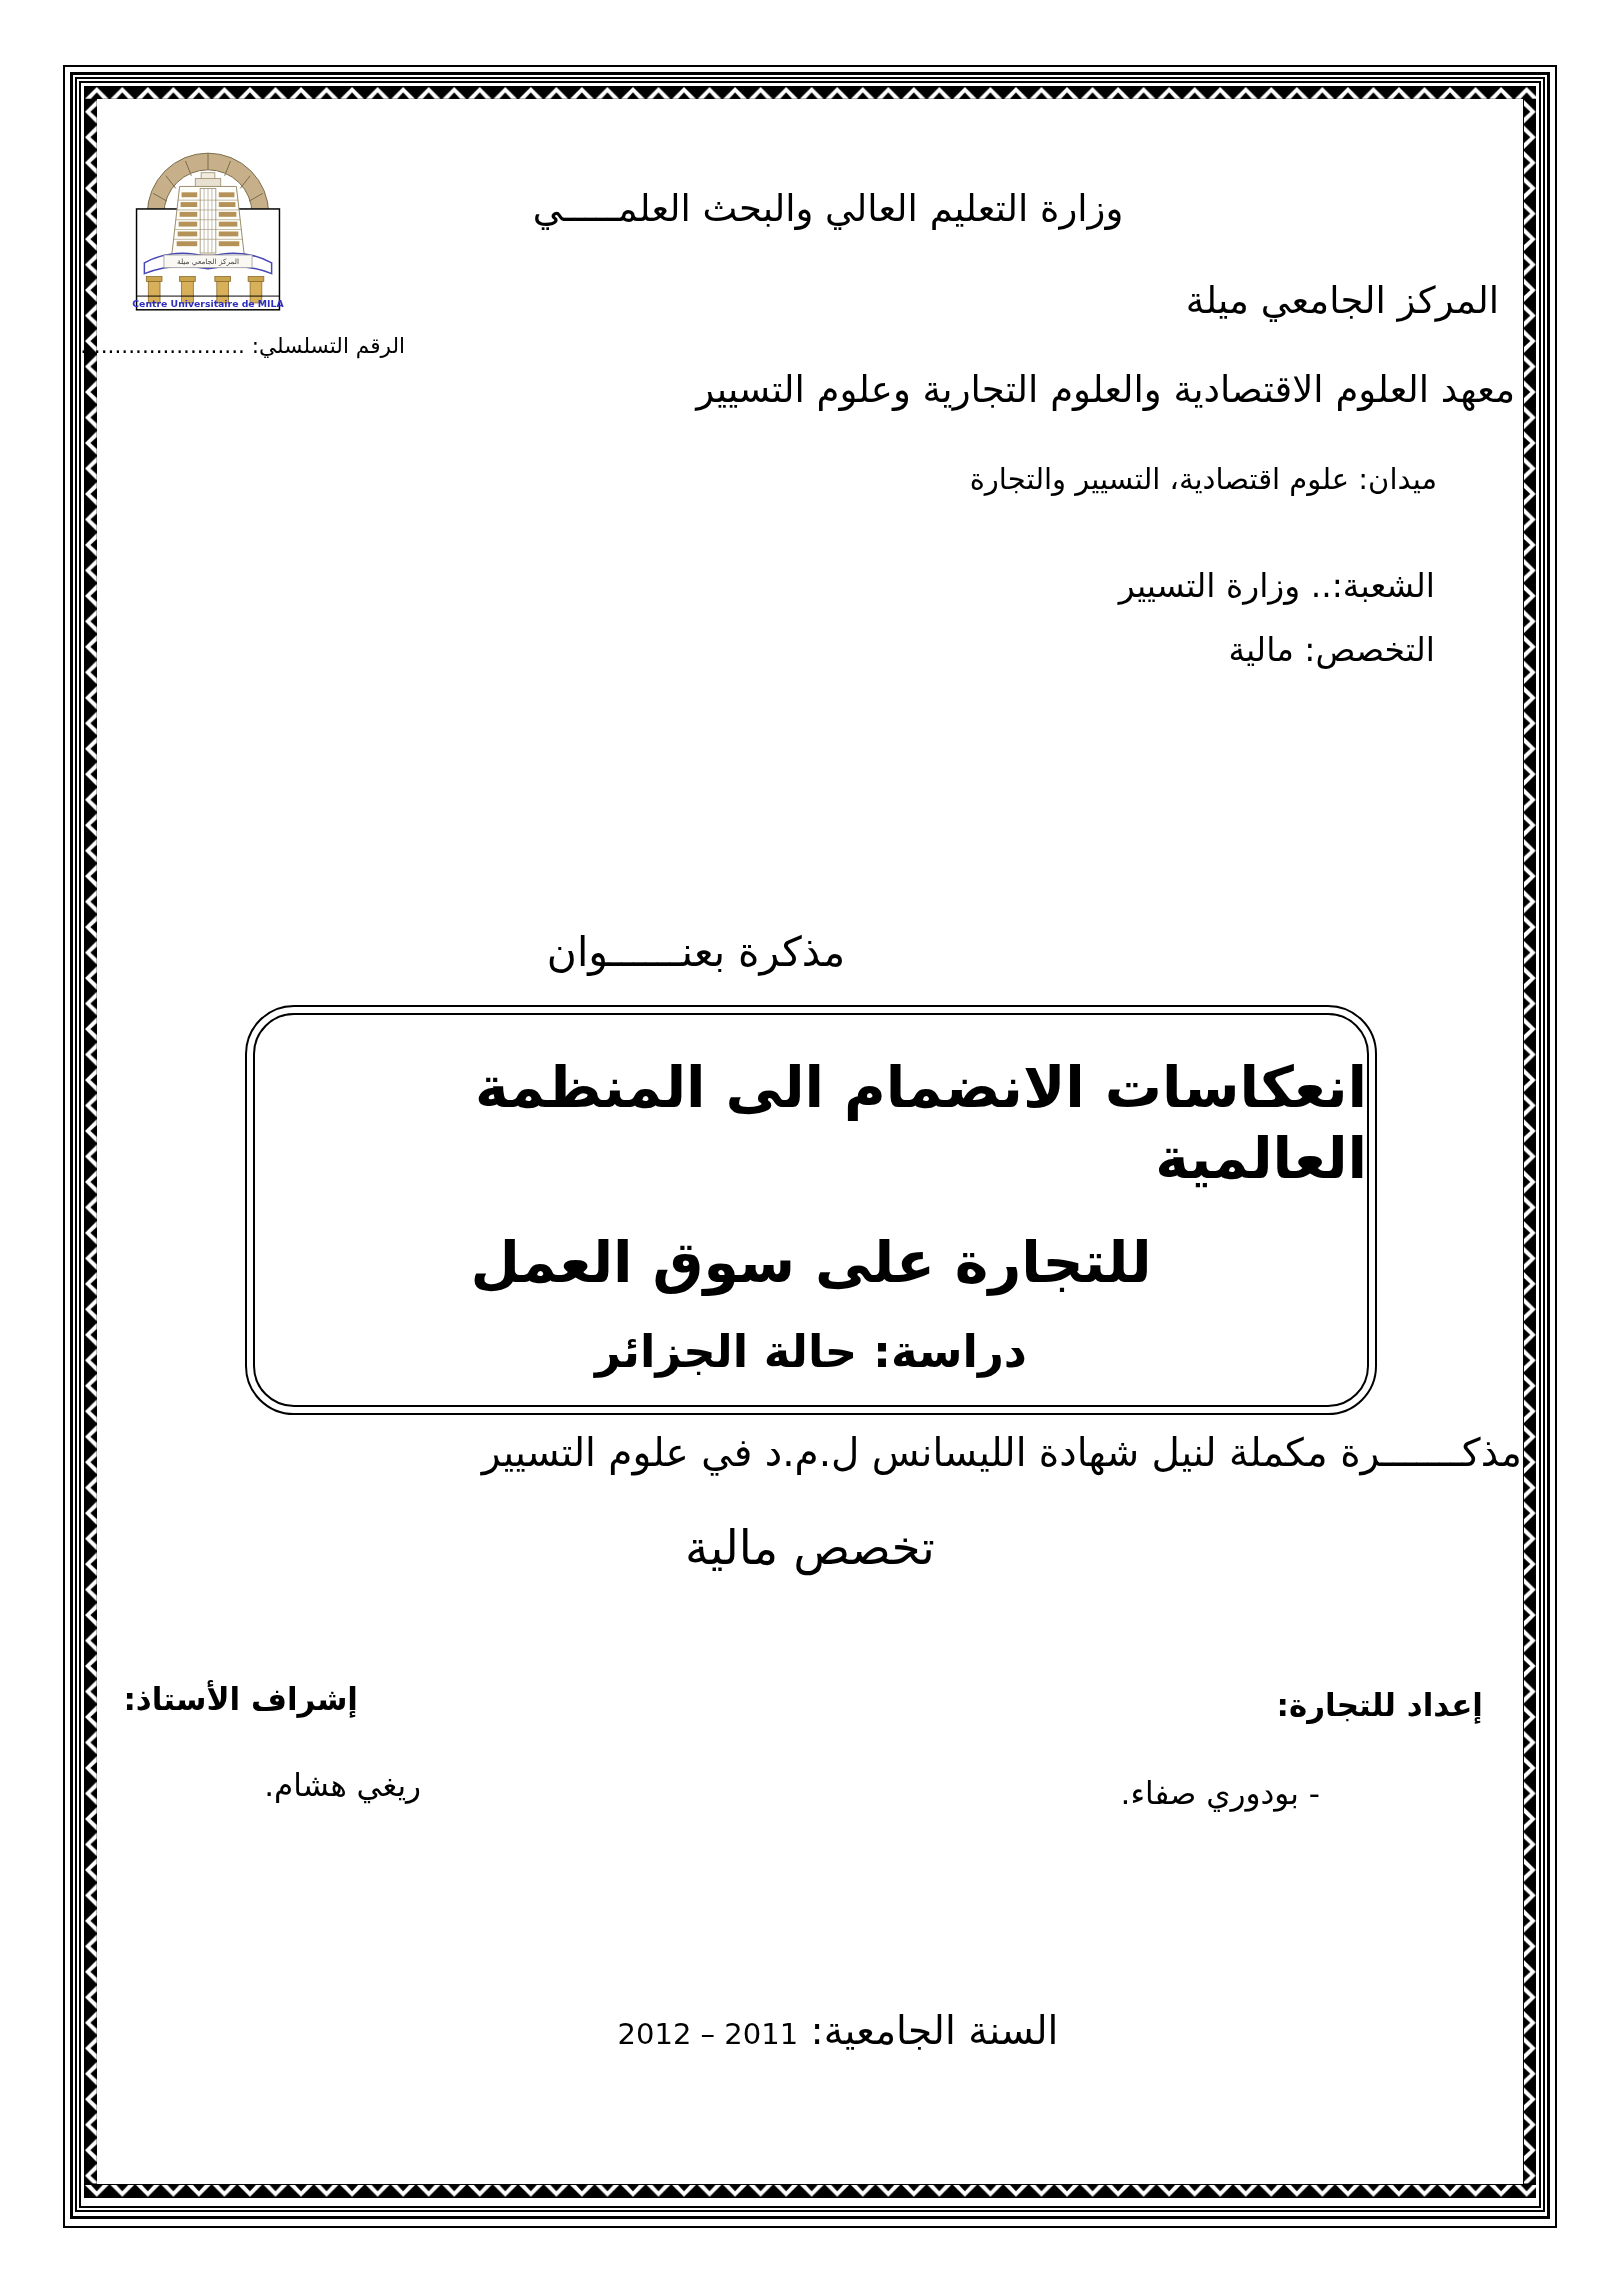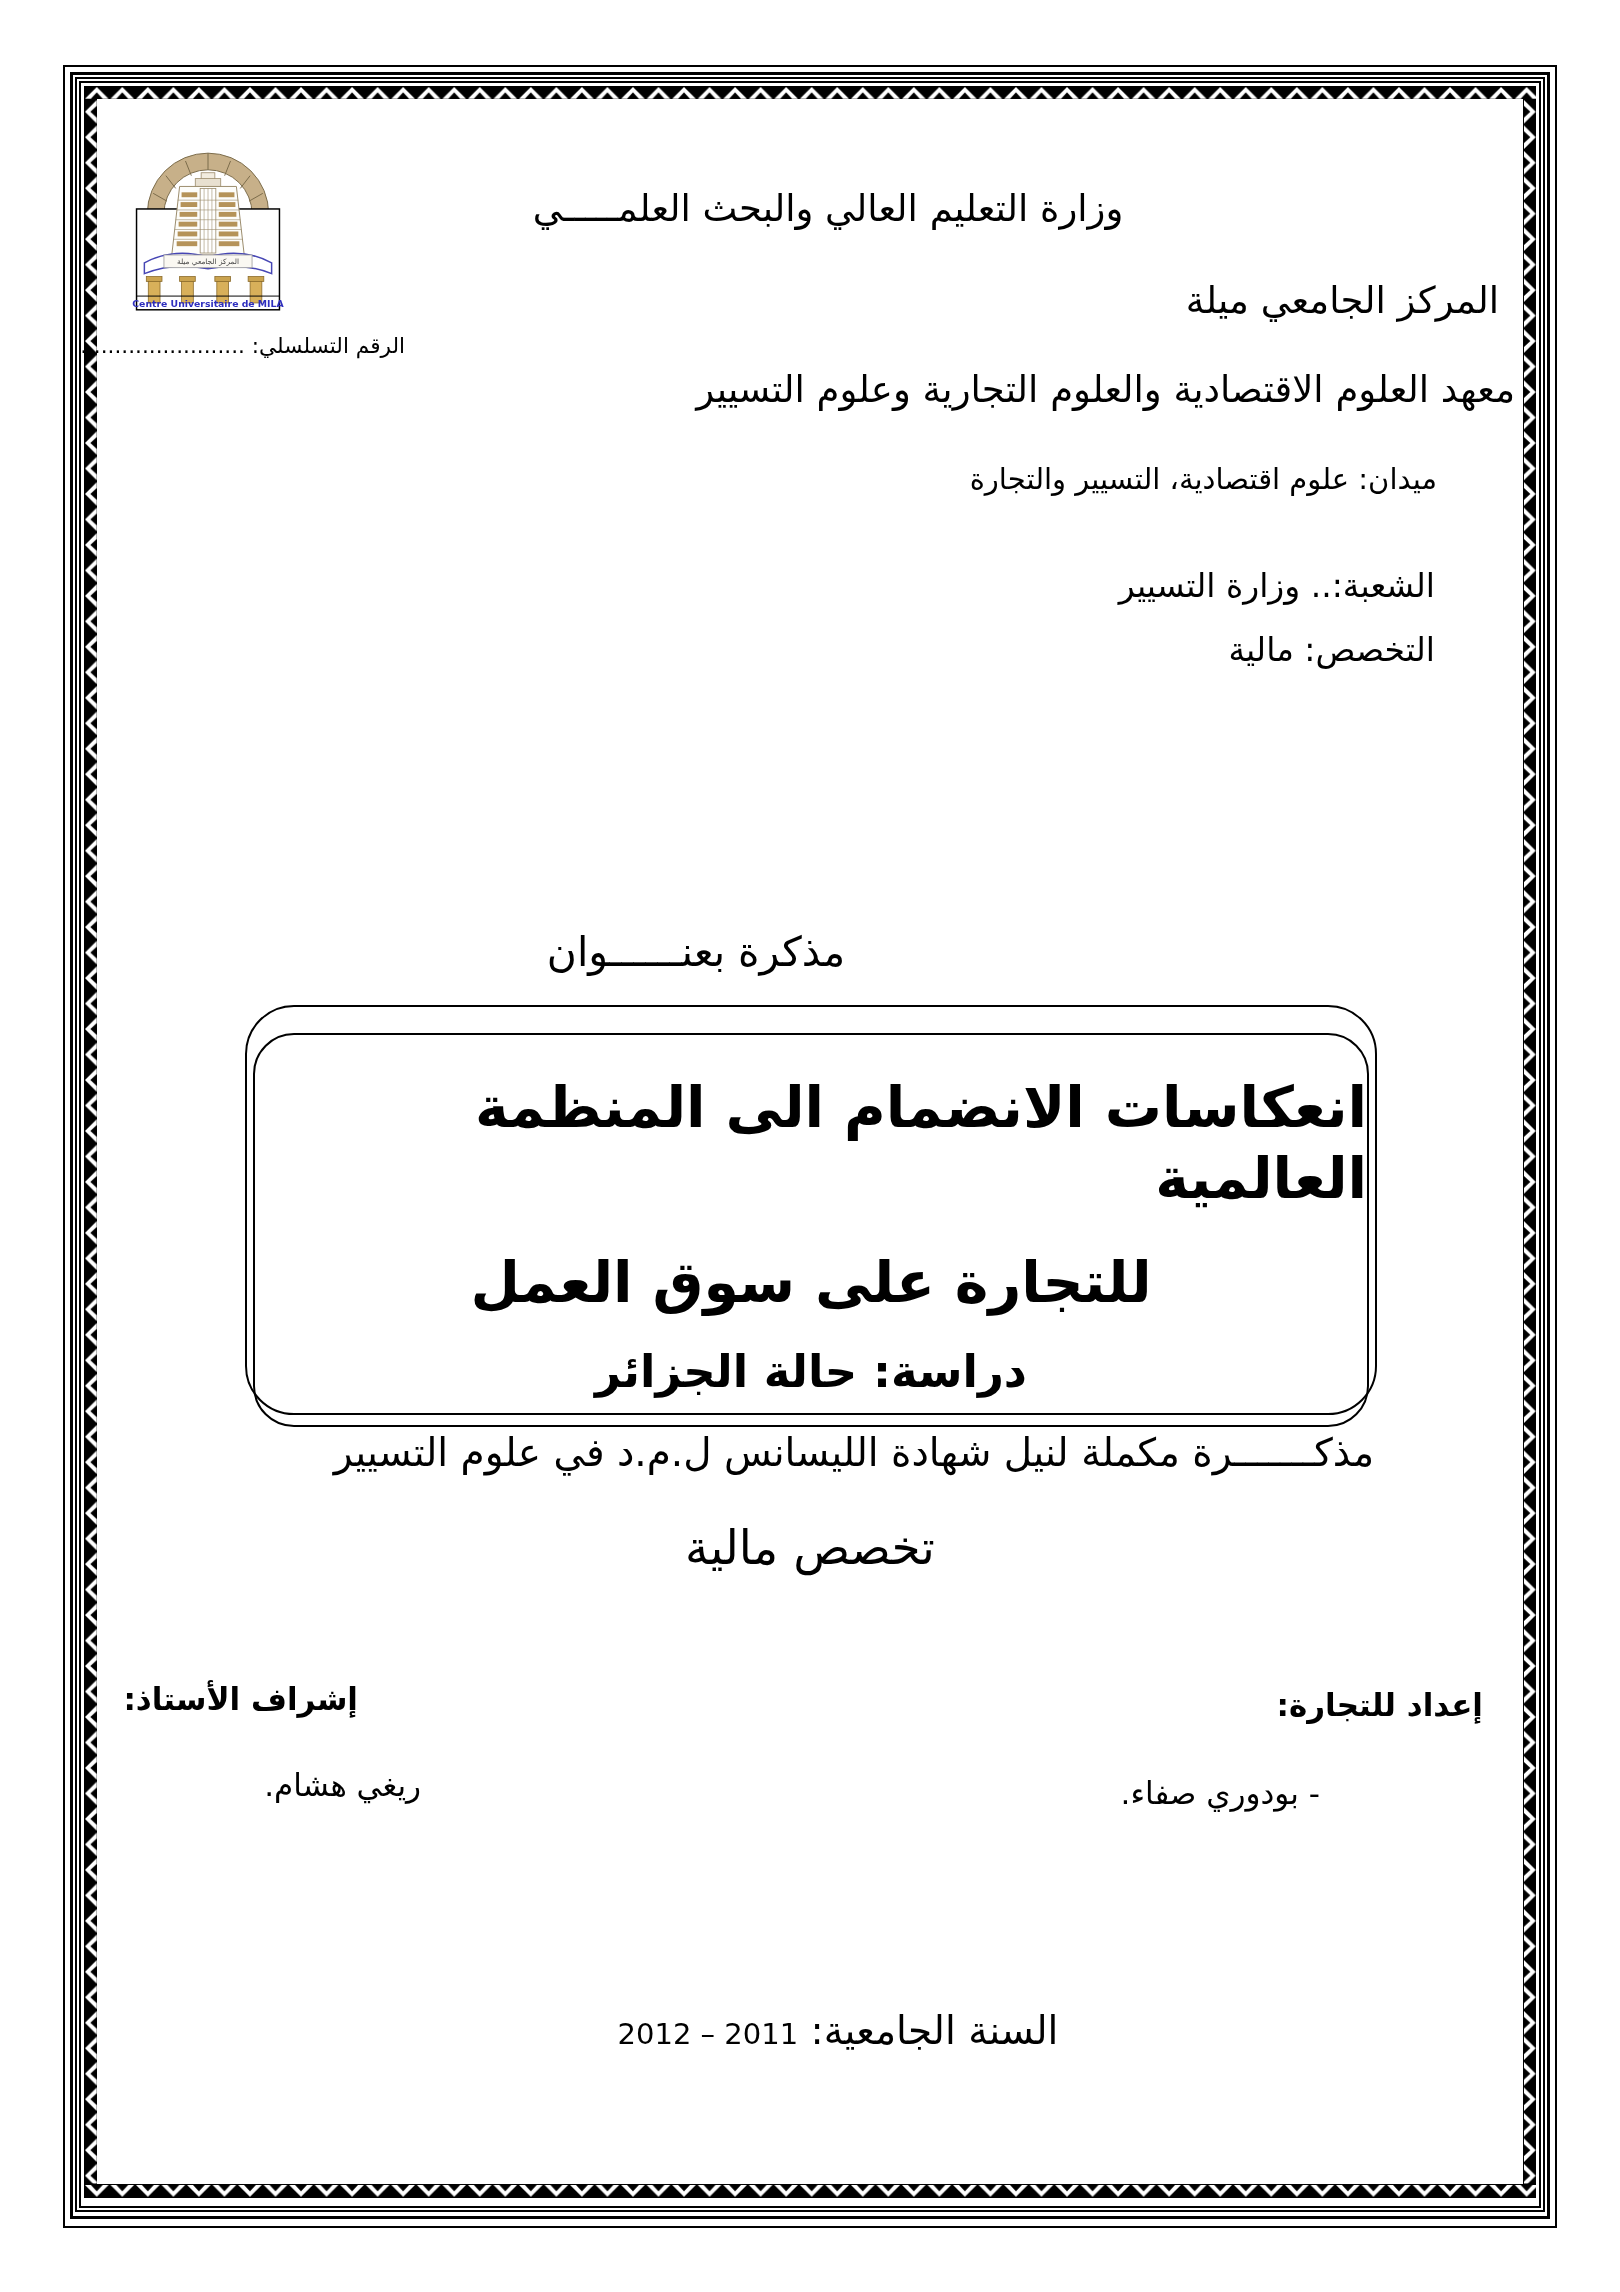--- a/index.html
+++ b/index.html
@@ -26,25 +26,25 @@
   .university{top:278px;right:121px;font-size:37px;}
   .serial{top:333px;right:1215px;font-size:21.6px;}
   .institute{top:367px;right:105px;font-size:37px;}
   .field{top:461px;right:183px;font-size:29px;}
   .branch{top:565px;right:185px;font-size:33px;}
   .specialty{top:629px;right:185px;font-size:33px;}
   .memo-heading{top:927px;left:98px;width:1196px;text-align:center;font-size:41px;}
   .title-box{position:absolute;top:1005px;left:245px;width:1132px;height:410px;
              border:2.9px solid #000;border-radius:49px;padding:5.9px;box-sizing:border-box;z-index:2;}
   .title-box-inner{height:100%;box-sizing:border-box;border:2px solid #000;border-radius:41px;
-             display:flex;flex-direction:column;align-items:center;padding-top:37px;direction:rtl;margin-top:20px;}
+             display:flex;flex-direction:column;align-items:center;padding-top:37px;direction:rtl;}
   .title-l1,.title-l2{font-size:57px;font-weight:bold;line-height:1.25;}
   .title-l2{margin-top:33px;}
   .title-l3{font-size:45px;font-weight:bold;margin-top:25.5px;line-height:1.25;}
-  .degree{top:1429px;left:98px;width:1424px;text-align:center;font-size:39px;padding-left:44px;}
+  .degree{top:1429px;left:98px;width:1424px;text-align:right;font-size:39px;}
   .spec2{top:1519px;left:98px;width:1424px;text-align:center;font-size:47px;}
   .sup-label{top:1680px;right:1262px;font-size:31px;font-weight:bold;}
   .sup-name{top:1766px;right:1199px;font-size:31px;}
   .stu-label{top:1686px;right:137px;font-size:31px;font-weight:bold;}
   .stu-name{top:1774px;right:300px;font-size:31px;}
   .year{top:2007px;left:98px;width:1424px;text-align:center;font-size:39px;padding-left:28px;}
   .year-num{font-size:29px;}
   
   .logo{position:absolute;top:149px;left:115px;width:186px;height:163px;z-index:2;}
 </style>

